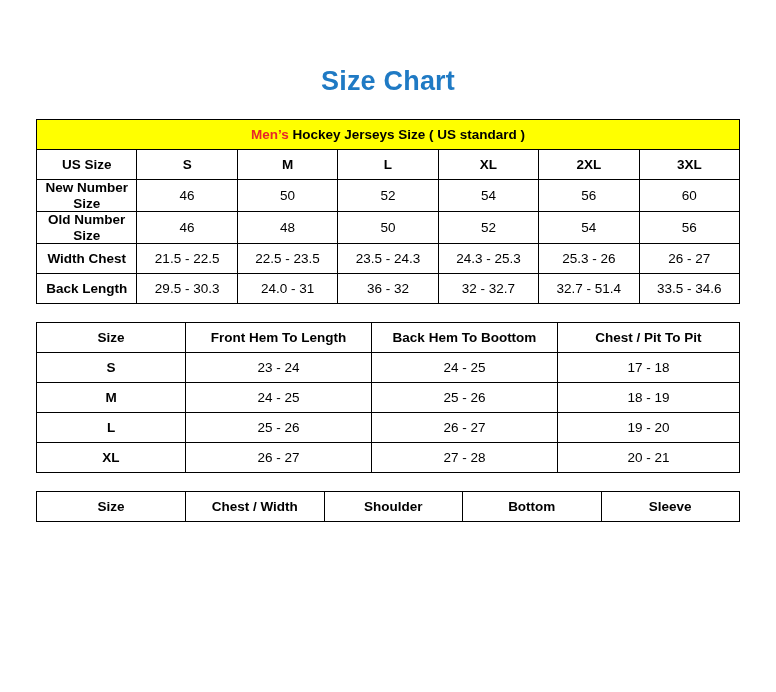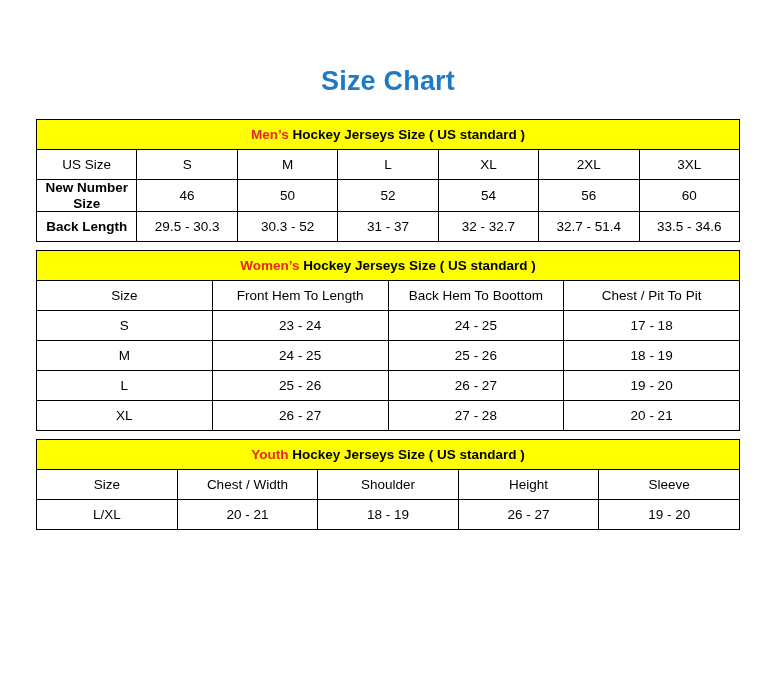--- a/index.html
+++ b/index.html
@@ -28,20 +28,21 @@
     padding-top: 66px;
     letter-spacing: 0.2px;
   }
   .chart-wrap {
     margin: 22px 36px 0 36px;
   }
   table.size-table {
     border-collapse: collapse;
     width: 704px;
     table-layout: fixed;
+    margin-top: 10px;
   }
   table.size-table td {
     border: 1px solid #000000;
     font-size: 13.5px;
     text-align: center;
     vertical-align: middle;
     padding: 0;
     height: 29px;
     line-height: 1.15;
   }
@@ -51,21 +52,21 @@
     font-size: 15px;
     height: 31px;
   }
   .band .accent {
     color: #e8262a;
   }
   .rowhead {
     font-weight: bold;
   }
   .bold {
-    font-weight: normal;
+    font-weight: bold;
   }
   .sect-gap {
     height: 8px;
   }
 </style>
 </head>
 <body>
 
 <div class="page">
 
@@ -90,38 +91,53 @@
         <tr>
           <td class="rowhead">New Number Size</td>
           <td>46</td>
           <td>50</td>
           <td>52</td>
           <td>54</td>
           <td>56</td>
           <td>60</td>
         </tr>
         <tr>
+          <td class="rowhead">Old Number Size</td>
+          <td>46</td>
+          <td>48</td>
+          <td>50</td>
+          <td>52</td>
+          <td>54</td>
+          <td>56</td>
+        </tr>
+        <tr>
+          <td class="rowhead">Width Chest</td>
+          <td>21.5 - 22.5</td>
+          <td>22.5 - 23.5</td>
+          <td>23.5 - 24.3</td>
+          <td>24.3 - 25.3</td>
+          <td>25.3 - 26</td>
+          <td>26 - 27</td>
+        </tr>
+        <tr>
           <td class="rowhead">Back Length</td>
           <td>29.5 - 30.3</td>
-          <td>30.3 - 52</td>
-          <td>31 - 37</td>
+          <td>24.0 - 31</td>
+          <td>36 - 32</td>
           <td>32 - 32.7</td>
           <td>32.7 - 51.4</td>
           <td>33.5 - 34.6</td>
         </tr>
       </tbody>
     </table>
 
     <div class="sect-gap"></div>
 
     <table class="size-table">
       <tbody>
-        <tr>
-          <td class="band" colspan="4"><span class="accent">Women’s</span><span> Hockey Jerseys Size ( US standard )</span></td>
-        </tr>
         <tr>
           <td class="bold" style="width:148px">Size</td>
           <td class="bold" style="width:185px">Front Hem To Length</td>
           <td class="bold" style="width:185px">Back Hem To Boottom</td>
           <td class="bold">Chest / Pit To Pit</td>
         </tr>
         <tr>
           <td class="bold">S</td>
           <td>23 - 24</td>
           <td>24 - 25</td>
@@ -146,33 +162,23 @@
           <td>20 - 21</td>
         </tr>
       </tbody>
     </table>
 
     <div class="sect-gap"></div>
 
     <table class="size-table">
       <tbody>
         <tr>
-          <td class="band" colspan="5"><span class="accent">Youth</span><span> Hockey Jerseys Size ( US standard )</span></td>
-        </tr>
-        <tr>
           <td class="bold" style="width:148px">Size</td>
           <td class="bold">Chest / Width</td>
           <td class="bold">Shoulder</td>
-          <td class="bold">Height</td>
+          <td class="bold">Bottom</td>
           <td class="bold">Sleeve</td>
-        </tr>
-        <tr>
-          <td class="bold">L/XL</td>
-          <td>20 - 21</td>
-          <td>18 - 19</td>
-          <td>26 - 27</td>
-          <td>19 - 20</td>
         </tr>
       </tbody>
     </table>
 
   </div>
 </div>
 
 </body></html>

